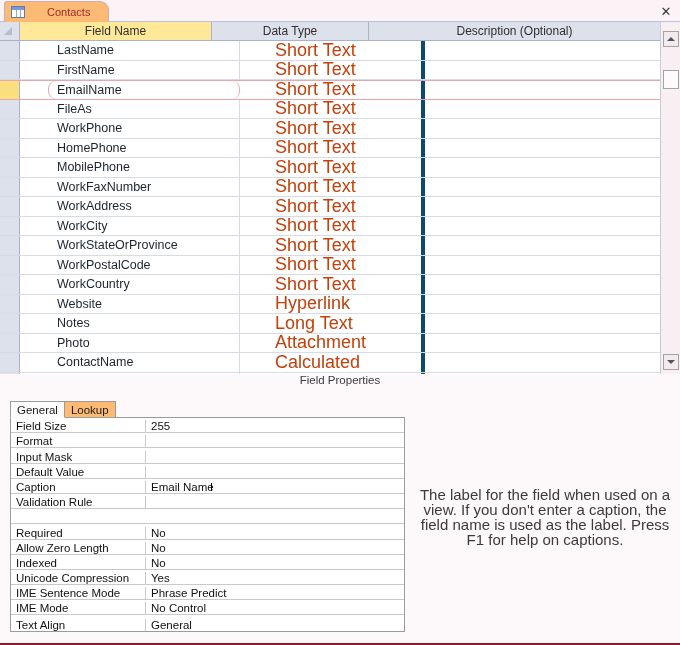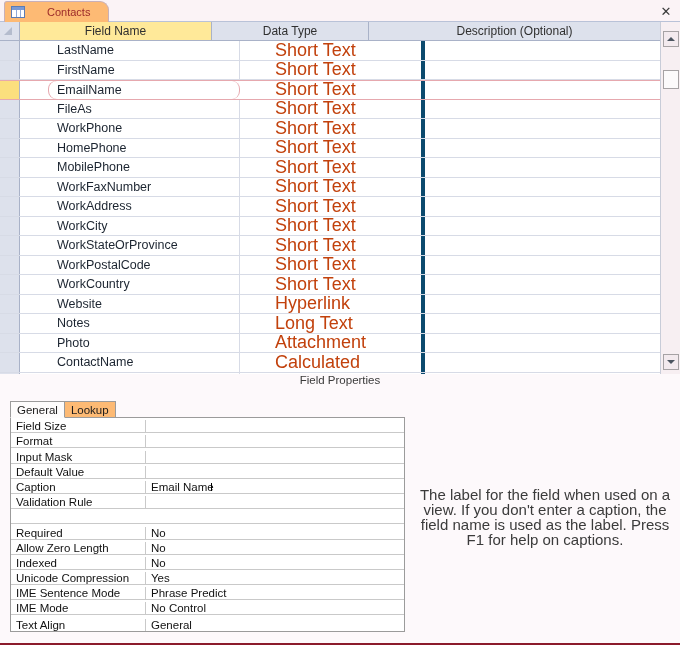--- a/index.html
+++ b/index.html
@@ -426,20 +426,21 @@
   <div class="props-pane">
 
     <div class="prop-tabs" id="prop-tabs">
         <div class="ptab active">General</div>
         <div class="ptab inactive">Lookup</div>
       </div>
 
     <div class="prop-table" id="prop-table">
         <div class="prow">
           <div class="pkey">Field Size</div>
+          <div class="pval">255</div>
         </div>
         <div class="prow">
           <div class="pkey">Format</div>
           <div class="pval"></div>
         </div>
         <div class="prow">
           <div class="pkey">Input Mask</div>
           <div class="pval"></div>
         </div>
         <div class="prow">

